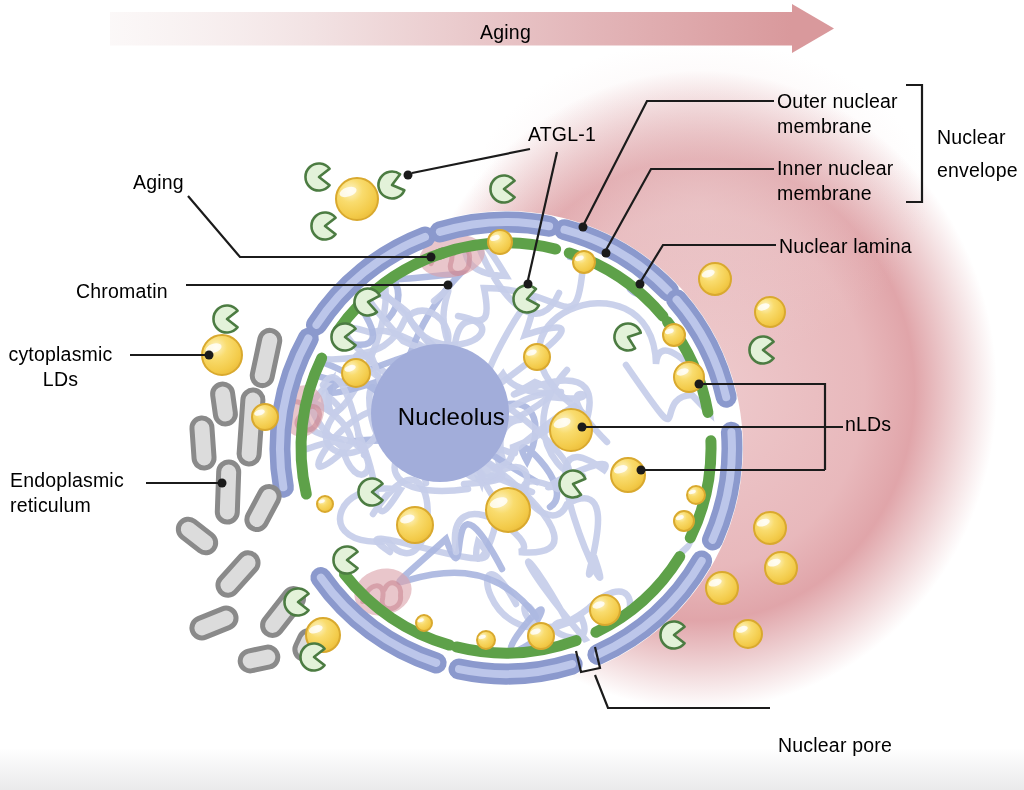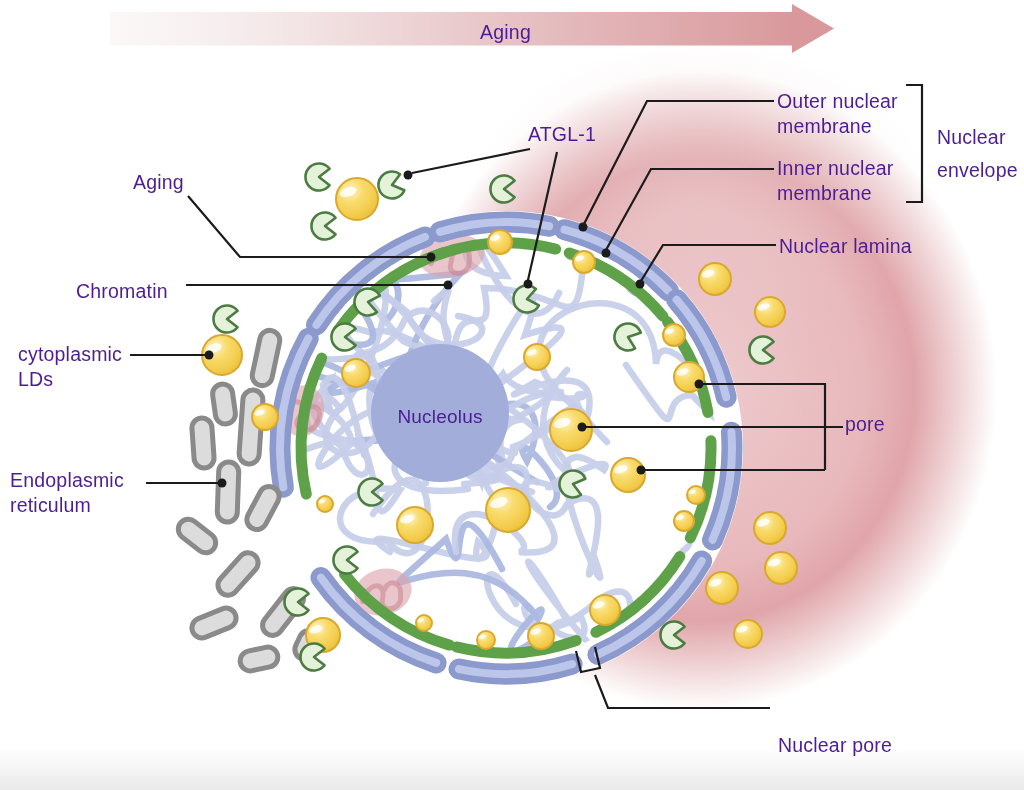--- a/index.html
+++ b/index.html
@@ -26,35 +26,35 @@
   .arcG{fill:none;stroke:var(--lamina-green);stroke-width:11;stroke-linecap:round}
   .chrom{fill:none;stroke:var(--chromatin);stroke-width:6.5;stroke-linecap:round;opacity:.92}
   .chromD{stroke:var(--chromatin-dark)}
   .ldrop{stroke:var(--droplet-outline);stroke-width:2;fill:url(#gld)}
   .pac{fill:var(--enzyme-fill);stroke:var(--enzyme-stroke);stroke-width:2.6;stroke-linejoin:round}
   .er{fill:var(--er-fill);stroke:var(--er-stroke);stroke-width:5}
   .lad{fill:var(--lad-pink);opacity:.62}
   .ladS{fill:none;stroke:var(--lad-dark);stroke-width:5;opacity:.55;stroke-linecap:round}
   .lline{fill:none;stroke:var(--line-color);stroke-width:2.2}
   .ldot{fill:var(--line-color)}
-  .lbl{position:absolute;font-size:19.5px;line-height:25px;color:#4c1d95;
+  .lbl{position:absolute;font-size:19.5px;line-height:25px;color:#000000;
        white-space:pre-line;letter-spacing:.2px}
   .lbl-aging{left:448px;top:20px;width:115px;text-align:center}
   .lbl-atgl1{left:528px;top:122px}
   .lbl-lads{left:133px;top:170px}
   .lbl-outer{left:777px;top:89px}
   .lbl-inner{left:777px;top:156px}
   .lbl-envelope{left:937px;top:121px;line-height:33px}
   .lbl-lamina{left:779px;top:234px}
   .lbl-chromatin{left:76px;top:279px}
-  .lbl-cyto{left:18px;top:342px;width:121px;text-align:left}
+  .lbl-cyto{left:0;top:342px;width:121px;text-align:center}
   .lbl-nlds{left:845px;top:412px}
   .lbl-er{left:10px;top:468px;width:134px;}
   .lbl-pore{left:778px;top:733px}
-  .lbl-nucleolus{left:375px;top:404px;width:130px;text-align:center;font-size:19px}
+  .lbl-nucleolus{left:375px;top:404px;width:130px;text-align:right;font-size:24px}
 </style>
 </head>
 <body>
 
 <div id="pinkwash"></div>
 
 <svg id="diagram" width="1024" height="790" viewBox="0 0 1024 790">
   <defs>
     <radialGradient id="gld" cx="0.35" cy="0.3" r="0.8">
       <stop offset="0" stop-color="#fdf4c9"></stop>
@@ -338,19 +338,19 @@
 <div class="lbl lbl-outer">Outer nuclear
 membrane</div>
 <div class="lbl lbl-inner">Inner nuclear
 membrane</div>
 <div class="lbl lbl-envelope">Nuclear
 envelope</div>
 <div class="lbl lbl-lamina">Nuclear lamina</div>
 <div class="lbl lbl-chromatin">Chromatin</div>
 <div class="lbl lbl-cyto">cytoplasmic
 LDs</div>
-<div class="lbl lbl-nlds">pore</div>
+<div class="lbl lbl-nlds">nLDs</div>
 <div class="lbl lbl-er">Endoplasmic
 reticulum</div>
 <div class="lbl lbl-pore">Nuclear pore</div>
 <div class="lbl lbl-nucleolus">Nucleolus</div>
 
 <div id="bottomshade"></div>
 
 </body></html>

